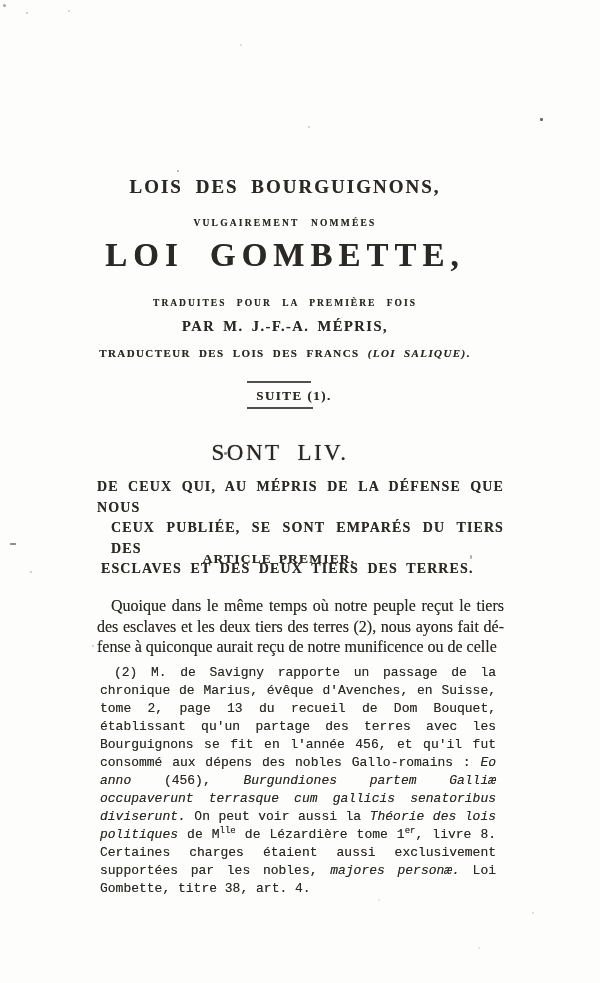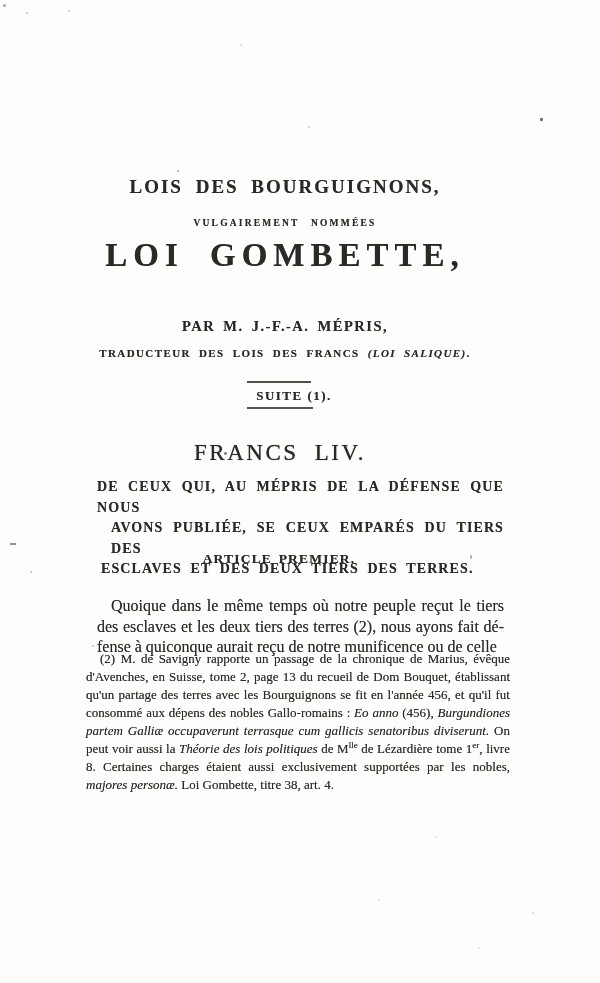--- a/index.html
+++ b/index.html
@@ -36,21 +36,21 @@
   .jl{text-align:justify;text-align-last:justify;}
   .ch-l2{padding-left:14px;}
   .ch-l3{padding-left:4px;}
   .article{top:551px;left:0;width:558px;margin:0;font-weight:bold;font-size:13.5px;letter-spacing:1.2px;word-spacing:2px;}
   .body-par{top:596px;left:97px;width:407px;font-size:16px;line-height:20.6px;}
   .bp-l1{text-indent:14px;}
 
   
   .footnotes{top:650px;left:86px;width:424px;font-size:13px;line-height:18px;}
   .fn1{text-indent:14px;}
-  .fn2{margin:0;text-indent:14px;text-align:justify;}
+  .fn2{margin:14px;text-indent:14px;text-align:justify;font-family:Liberation Mono, monospace;}
 
   
   .speck{position:absolute;background:#3b3935;border-radius:50%;}
 </style>
 </head>
 <body>
 
 <div class="page">
 
   <div class="speck" style="left:3px;top:4px;width:3px;height:3px;opacity:.45;"></div>
@@ -66,34 +66,35 @@
   <div class="speck" style="left:470px;top:555px;width:2px;height:4px;opacity:.4;border-radius:1px;"></div>
   <div class="speck" style="left:92px;top:645px;width:2px;height:2px;opacity:.3;"></div>
   <div class="speck" style="left:435px;top:836px;width:2px;height:2px;opacity:.15;"></div>
   <div class="speck" style="left:378px;top:899px;width:2px;height:2px;opacity:.15;"></div>
   <div class="speck" style="left:532px;top:912px;width:2px;height:2px;opacity:.2;"></div>
   <div class="speck" style="left:478px;top:947px;width:2px;height:2px;opacity:.15;"></div>
 
   <div class="abs vulg center">VULGAIREMENT NOMMÉES</div>
   <div class="abs series-title center">LOIS DES BOURGUIGNONS,</div>
   <h1 class="abs main-title center">LOI GOMBETTE,</h1>
+  <div class="abs trad center">TRADUITES POUR LA PREMIÈRE FOIS</div>
   <div class="abs author center">PAR M. J.-F.-A. MÉPRIS,</div>
   <div class="abs translator center">
     <span>TRADUCTEUR DES LOIS DES FRANCS </span><span class="it">(LOI SALIQUE)</span><span>.</span>
   </div>
 
   <div class="abs rule rule-top"></div>
   <div class="abs suite center">SUITE (1).</div>
   <div class="abs rule rule-bottom"></div>
 
-  <h2 class="abs titre center">FRANCS LIV.</h2>
+  <h2 class="abs titre center">SONT LIV.</h2>
 
   <div class="abs chapter-heading">
     <div class="jl">DE CEUX QUI, AU MÉPRIS DE LA DÉFENSE QUE NOUS</div>
-    <div class="jl ch-l2">AVONS PUBLIÉE, SE CEUX EMPARÉS DU TIERS DES</div>
+    <div class="jl ch-l2">CEUX PUBLIÉE, SE SONT EMPARÉS DU TIERS DES</div>
     <div class="ch-l3">ESCLAVES ET DES DEUX TIERS DES TERRES.</div>
   </div>
 
   <h3 class="abs article center">ARTICLE PREMIER.</h3>
 
   <div class="abs body-par">
     <div class="jl bp-l1">Quoique dans le même temps où notre peuple reçut le tiers</div>
     <div class="jl">des esclaves et les deux tiers des terres (2), nous ayons fait dé-</div>
     <div>fense à quiconque aurait reçu de notre munificence ou de celle</div>
   </div>

